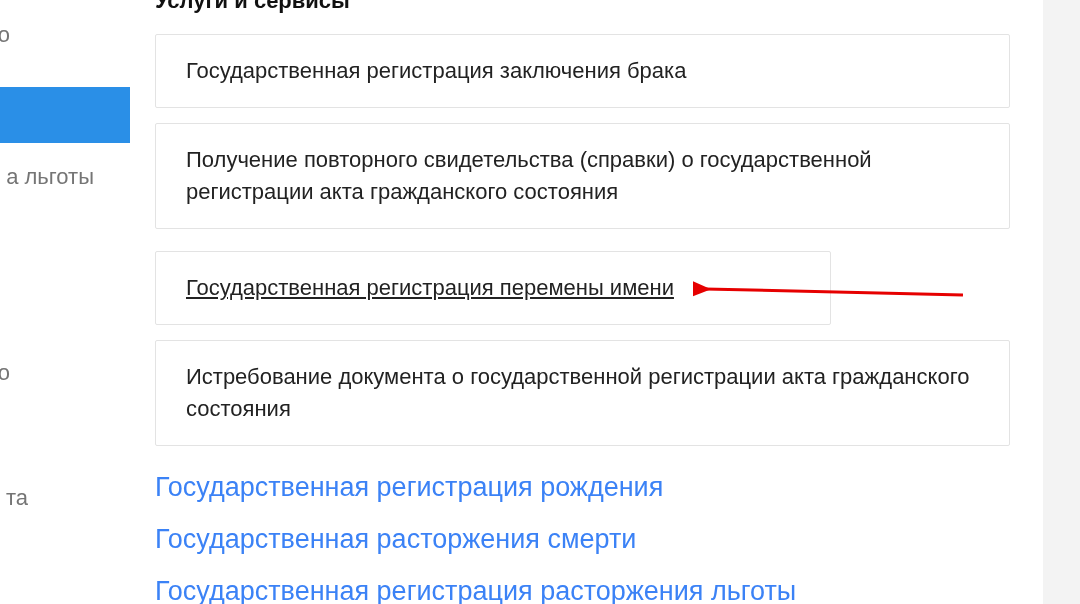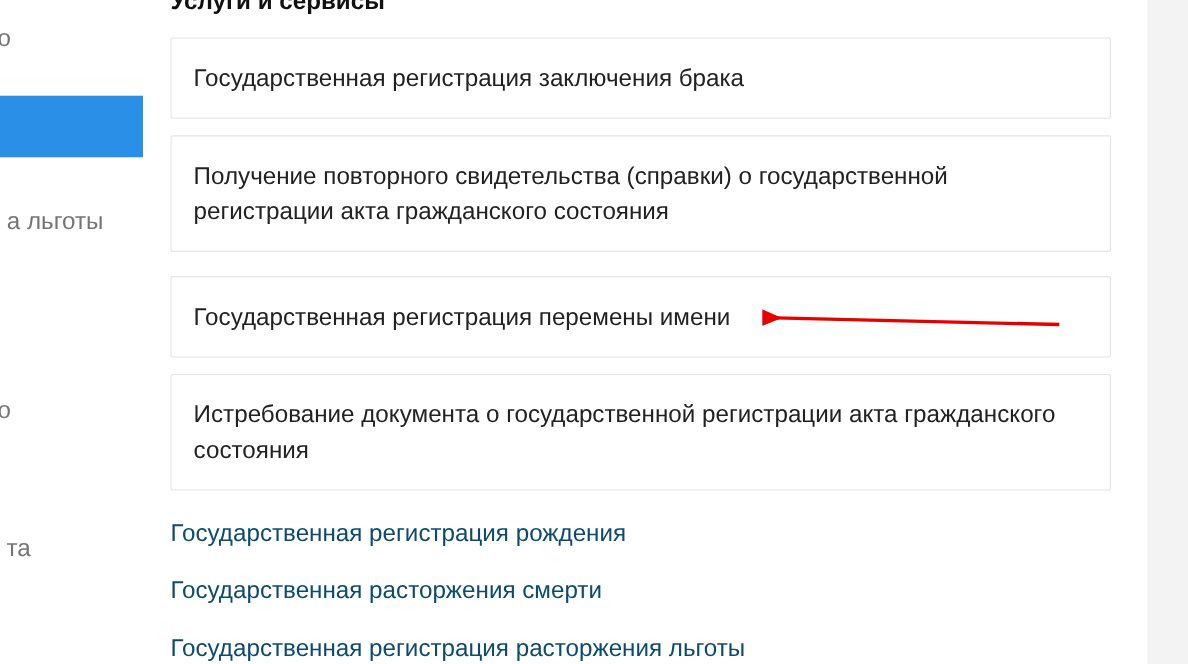--- a/index.html
+++ b/index.html
@@ -40,21 +40,21 @@
     white-space: nowrap;
   }
   .sidebar-item.active-block {
     background: #2a8fe7;
     height: 56px;
     width: 130px;
     margin-left: 0;
   }
   .sb1 { position:absolute; top:12px; right:120px; }
   .sb-active { position:absolute; top:87px; left:0; }
-  .sb2 { position:absolute; top:178px; right:36px; }
+  .sb2 { position:absolute; top:154px; right:36px; }
   .sb3 { position:absolute; top:350px; right:120px; }
   .sb4 { position:absolute; top:475px; right:102px;margin-left:37px; }
 
   .main {
     position: absolute;
     left: 155px;
     top: 0;
     width: 855px;
   }
   .section-title {
@@ -62,34 +62,34 @@
     font-weight: 700;
     color: #111;
     position: absolute;
     top: -12px;
     left: 0;
   }
   .card {
     background: #fff;
     border: 1px solid #e3e3e3;
     border-radius: 2px;
-    padding: 20px 20px;
+    padding: 20px 30px;
     font-size: 22px;
     color: #222;
     line-height: 1.45;
     cursor: pointer;
   }
   .card-1 { position:absolute; top:34px; left:0; width:855px; }
   .card-2 { position:absolute; top:123px; left:0; width:855px; }
-  .card-3 { position:absolute; top:251px; left:0; width:855px; }
+  .card-3 { position:absolute; top:251px; left:0; width:676px;text-decoration:underline; }
   .card-4 { position:absolute; top:340px; left:0; width:855px; }
 
   .plain-link {
-    font-size: 22px;
-    color: #0c4a6e;
+    font-size: 27px;
+    color: #3b82f6;
     position: absolute;
     left: 0;
     cursor: pointer;
   }
   .link-1 { top:472px; }
   .link-2 { top:524px; }
   .link-3 { top:576px; }
 
   .arrow {
     position: absolute;

